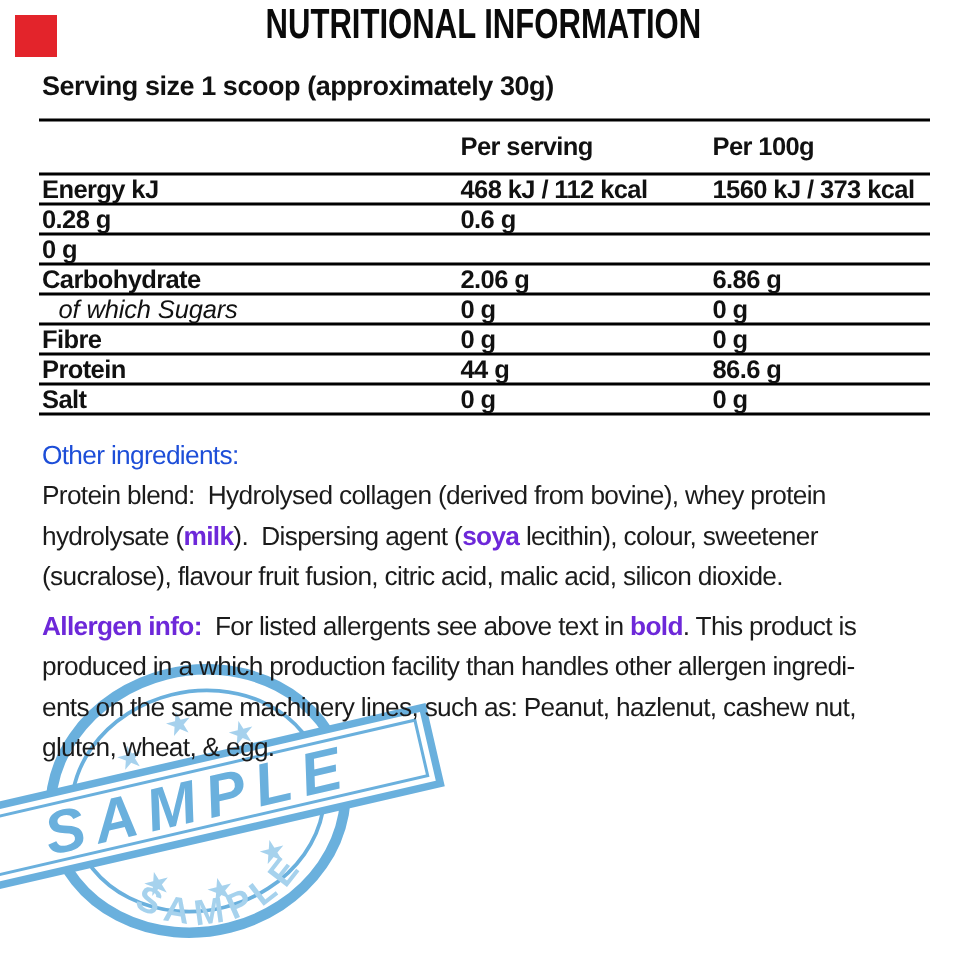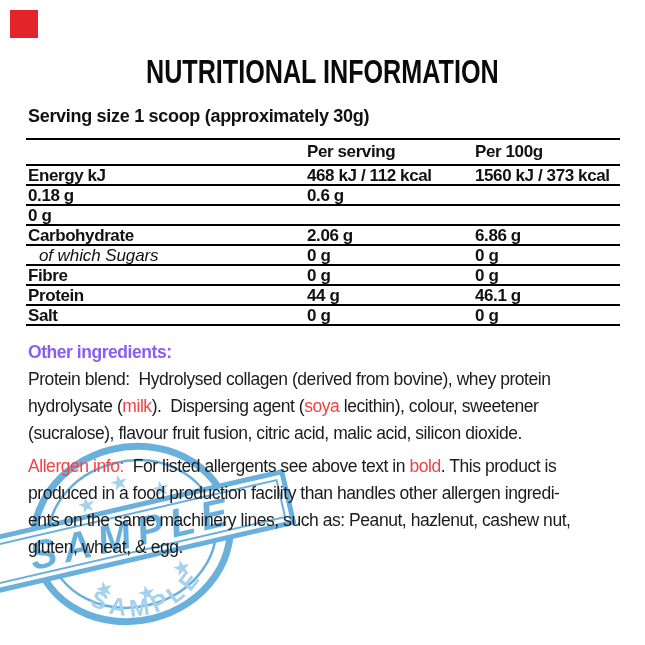--- a/index.html
+++ b/index.html
@@ -7,34 +7,34 @@
   body { width:645px; height:645px; font-family:"Liberation Sans", sans-serif; color:#111; }
   .page { position:relative; width:645px; height:645px; overflow:hidden; background:#fff; }
 
   
   .watermark { position:absolute; left:-36px; top:412px; z-index:0; opacity:0.82; }
 
   .red-marker { position:absolute; left:10px; top:10px; width:28px; height:28px; z-index:3; }
 
   .content { position:relative; z-index:1; }
 
-  .title { margin-top:52px; text-align:center; font-size:34px; font-weight:bold; color:#0a0a0a; white-space:nowrap; }
+  .title { text-align:center; font-size:28px; font-weight:bold; color:#0a0a0a; white-space:nowrap; }
   .title span { display:inline-block; transform:scaleX(0.74); transform-origin:center; letter-spacing:0px; }
 
   .serving { margin:15px 0 11px 28px; font-size:18px; font-weight:bold; letter-spacing:-0.3px; white-space:nowrap; }
 
   .nutri-table { margin:9px 25px 0 26px; border-top:2.5px solid #000; }
   .t-row { display:grid; grid-template-columns:279px 168px 1fr; height:20px; align-items:center; border-bottom:2px solid #000; }
-  .t-row.header { height:26px; }
+  .t-row.header { height:36px; }
   .t-cell { font-size:17px; font-weight:bold; letter-spacing:-0.4px; white-space:nowrap; padding-left:2px; }
   .t-row.sub .t-cell.label { font-style:italic; font-weight:normal; letter-spacing:-0.1px; padding-left:13px; }
 
   .section { margin-left:28px; margin-right:20px; font-size:17.5px; line-height:27px; letter-spacing:-0.45px; color:#1b1b1b; white-space:nowrap; }
-  .section .head { font-weight:bold; color:#8b5cf6; }
-  .section b { font-weight:normal; color:#ef4444; }
+  .section .head { font-weight:normal; color:#1d4ed8; }
+  .section b { font-weight:bold; color:#6d28d9; }
   .sec-other { margin-top:13px; }
   .sec-allergen { margin-top:6px; }
 </style>
 </head>
 <body>
 
 <div class="page">
 
   <svg class="watermark" width="336" height="250" viewBox="0 0 336 250">
     <g id="stamp-group" transform="rotate(-14 168 122)">
@@ -84,21 +84,21 @@
         <div class="t-cell">Per serving</div>
         <div class="t-cell">Per 100g</div>
       </div>
       <div id="table-rows">
           <div class="t-row">
             <div class="t-cell label">Energy kJ</div>
             <div class="t-cell">468 kJ / 112 kcal</div>
             <div class="t-cell">1560 kJ / 373 kcal</div>
           </div>
           <div class="t-row">
-            <div class="t-cell">0.18 g</div>
+            <div class="t-cell">0.28 g</div>
             <div class="t-cell">0.6 g</div>
           </div>
           <div class="t-row sub">
             <div class="t-cell">0 g</div>
           </div>
           <div class="t-row">
             <div class="t-cell label">Carbohydrate</div>
             <div class="t-cell">2.06 g</div>
             <div class="t-cell">6.86 g</div>
           </div>
@@ -108,33 +108,33 @@
             <div class="t-cell">0 g</div>
           </div>
           <div class="t-row">
             <div class="t-cell label">Fibre</div>
             <div class="t-cell">0 g</div>
             <div class="t-cell">0 g</div>
           </div>
           <div class="t-row">
             <div class="t-cell label">Protein</div>
             <div class="t-cell">44 g</div>
-            <div class="t-cell">46.1 g</div>
+            <div class="t-cell">86.6 g</div>
           </div>
           <div class="t-row">
             <div class="t-cell label">Salt</div>
             <div class="t-cell">0 g</div>
             <div class="t-cell">0 g</div>
           </div>
         </div>
     </div>
 
     <div class="section sec-other">
       <div class="head">Other ingredients:</div>
       <div><span>Protein blend:&nbsp; Hydrolysed collagen (derived from bovine), whey protein</span><br><span>hydrolysate (</span><b>milk</b><span>).&nbsp; Dispersing agent (</span><b>soya</b><span> lecithin), colour, sweetener</span><br><span>(sucralose), flavour fruit fusion, citric acid, malic acid, silicon dioxide.</span></div>
     </div>
 
     <div class="section sec-allergen">
-      <div><b>Allergen info:</b><span>&nbsp; For listed allergents see above text in </span><b>bold</b><span>. This product is</span><br><span>produced in a food production facility than handles other allergen ingredi-</span><br><span>ents on the same machinery lines, such as: Peanut, hazlenut, cashew nut,</span><br><span>gluten, wheat, &amp; egg.</span></div>
+      <div><b>Allergen info:</b><span>&nbsp; For listed allergents see above text in </span><b>bold</b><span>. This product is</span><br><span>produced in a which production facility than handles other allergen ingredi-</span><br><span>ents on the same machinery lines, such as: Peanut, hazlenut, cashew nut,</span><br><span>gluten, wheat, &amp; egg.</span></div>
     </div>
 
   </div>
 </div>
 
 </body></html>

